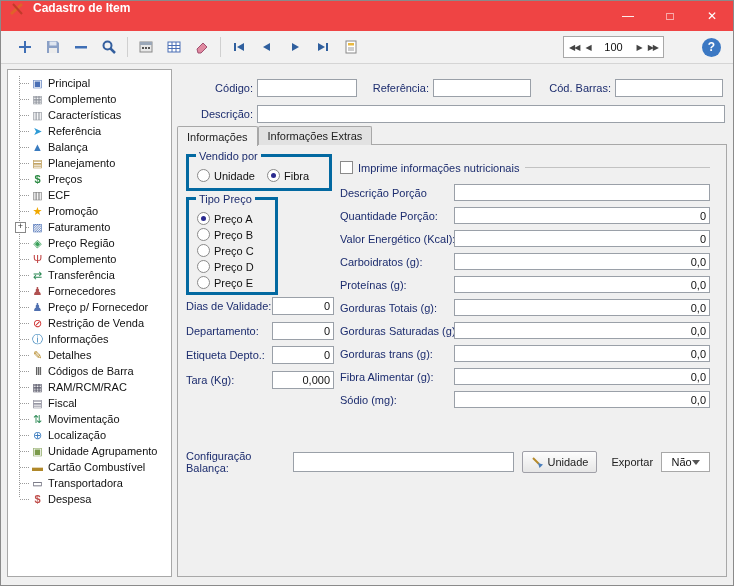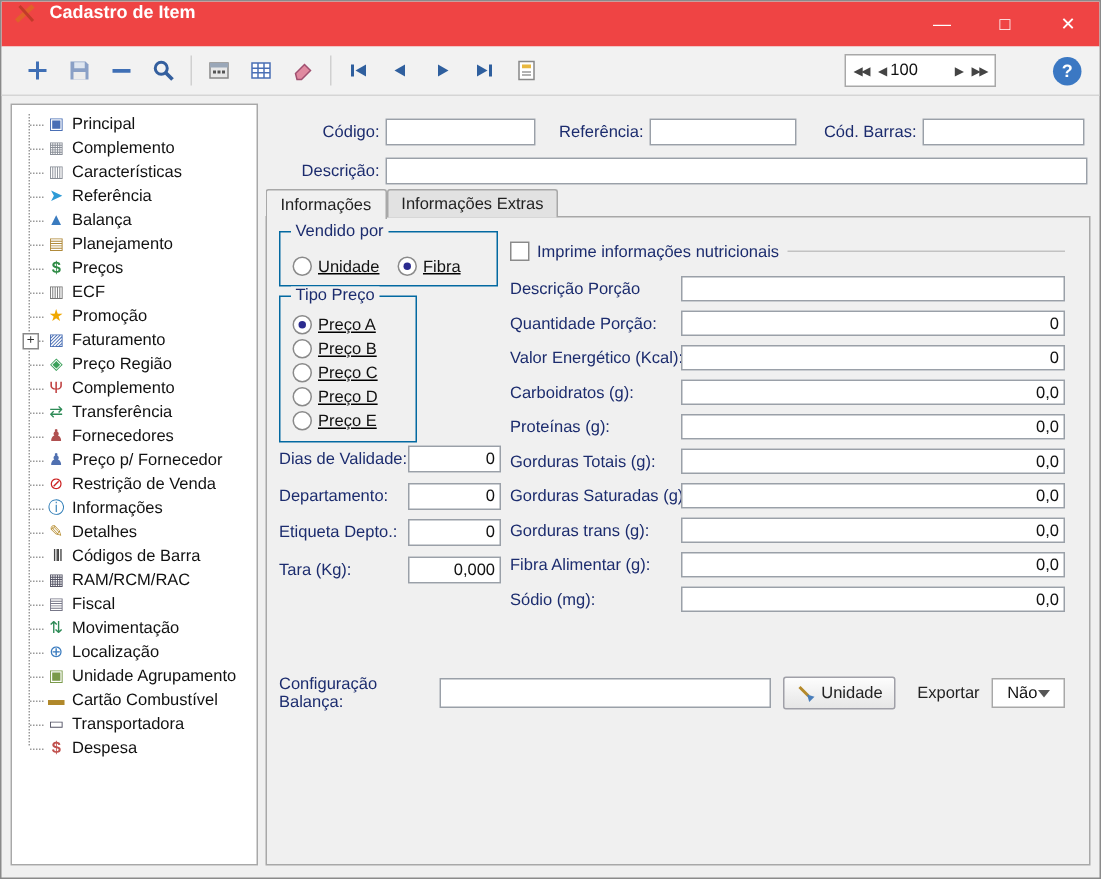--- a/index.html
+++ b/index.html
@@ -11,21 +11,21 @@
   .title{color:#fff;font-size:12px;font-weight:bold;flex:1;}
   .winbtns{display:flex;height:30px;}
   .wbtn{width:42px;display:flex;align-items:center;justify-content:center;color:#fff;font-size:12px;cursor:default;}
 
   
   .toolbar{position:absolute;top:30px;left:0;right:0;height:32px;display:flex;align-items:center;padding:0 10px;background:#f2f2f2;border-bottom:1px solid #d5d5d5;}
   .tbtn{width:28px;height:26px;display:flex;align-items:center;justify-content:center;}
   .tsep{width:1px;height:20px;background:#d0d0d0;margin:0 4px;}
   .pager{margin-left:auto;height:22px;border:1px solid #a8a8a8;background:#fff;display:flex;align-items:center;padding:0 2px;box-sizing:border-box;}
   .pbtn{font-size:8px;color:#444;padding:0 3px;letter-spacing:-1px;cursor:default;}
-  .pval{width:40px;font-size:11px;color:#111;}
+  .pval{width:40px;text-align:center;font-size:11px;color:#111;}
   .help{margin-left:38px;margin-right:2px;width:19px;height:19px;border-radius:50%;background:#3b78c3;color:#fff;font-size:12px;font-weight:bold;display:flex;align-items:center;justify-content:center;}
 
   
   .sidebar{position:absolute;top:68px;left:6px;width:165px;bottom:8px;background:#fff;border:1px solid #a8a8a8;box-sizing:border-box;overflow:hidden;}
   .tree{position:relative;padding-top:5px;}
   .tree::before{content:"";position:absolute;left:11px;top:6px;height:421px;border-left:1px dotted #9a9a9a;}
   .tree-item{position:relative;height:16px;display:flex;align-items:center;padding-left:22px;font-size:11px;color:#111;}
   .tree-item::before{content:"";position:absolute;left:12px;top:8px;width:9px;border-top:1px dotted #9a9a9a;}
   .tree-ico{width:15px;flex:none;font-size:11px;line-height:1;text-align:center;margin-right:3px;}
   .tree-label{white-space:nowrap;}
@@ -75,21 +75,21 @@
   .row2{position:absolute;top:36px;left:0;right:0;height:20px;}
   .lab-desc{position:absolute;left:0;top:3px;width:76px;text-align:right;}
   .in-desc{position:absolute;left:80px;top:0;right:2px;}
 
   .tabs{position:absolute;top:57px;left:0;height:19px;display:flex;z-index:2;}
   .tab{height:18px;padding:0 9px;font-size:11px;display:flex;align-items:center;border:1px solid #a8a8a8;border-bottom:none;background:#e2e2e2;color:#222;border-radius:2px 2px 0 0;}
   .tab.active{background:#f0f0f0;height:19px;}
 
   .panel{position:absolute;top:75px;left:0;right:0;bottom:0;border:1px solid #a8a8a8;background:#f0f0f0;box-sizing:border-box;}
 
-  .group{position:absolute;border:1px solid #0369a1;box-sizing:border-box;text-decoration:underline;}
+  .group{position:absolute;border:3px solid #0369a1;box-sizing:border-box;}
   .legend{position:absolute;top:-7px;left:7px;padding:0 3px;background:#f0f0f0;font-size:11px;color:#1c2c6e;white-space:nowrap;}
   .g-vendido{left:8px;top:9px;width:146px;height:37px;display:flex;align-items:flex-end;gap:12px;padding:0 0 6px 8px;}
   .g-tipo{left:8px;top:52px;width:92px;height:98px;display:flex;flex-direction:column;gap:3px;padding:12px 0 0 8px;}
   .radio{display:flex;align-items:center;font-size:11px;color:#111;}
   .rb{width:13px;height:13px;border:1px solid #8a8a8a;border-radius:50%;background:#fff;display:inline-block;position:relative;margin-right:4px;flex:none;box-sizing:border-box;}
   .rb.on::after{content:"";position:absolute;left:3px;top:3px;width:5px;height:5px;border-radius:50%;background:#2b2b8f;}
   .cb{width:13px;height:13px;border:1px solid #8a8a8a;background:#fff;display:inline-block;margin-right:5px;flex:none;box-sizing:border-box;}
 
   .lrow{position:absolute;left:8px;width:148px;display:flex;align-items:center;justify-content:space-between;}
   .lrow .fin{width:62px;flex:none;}

